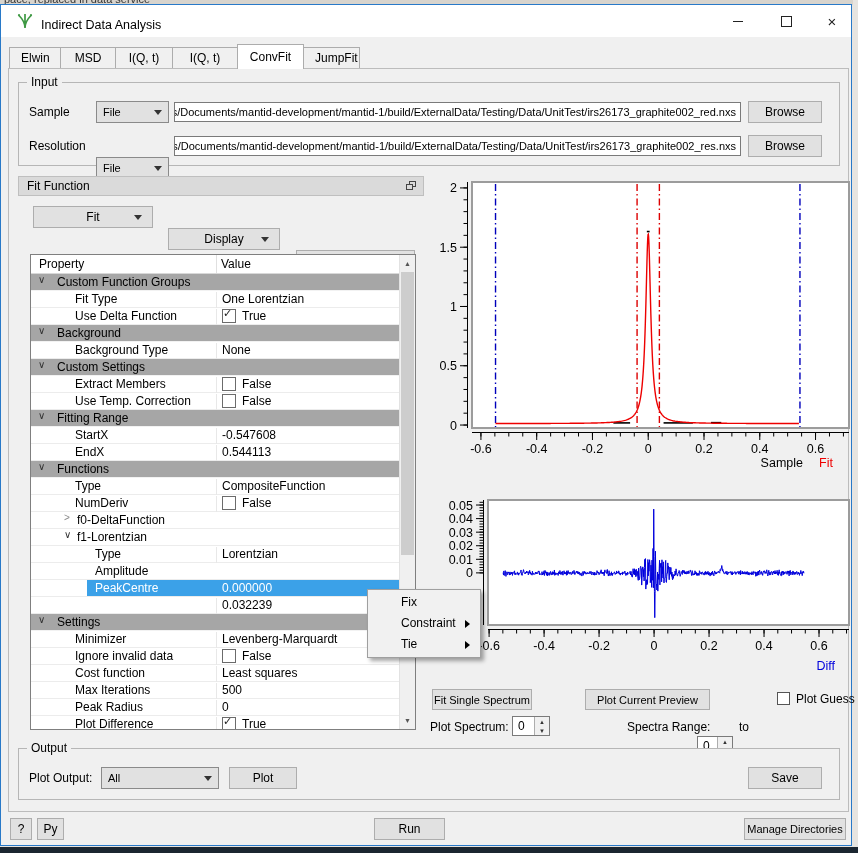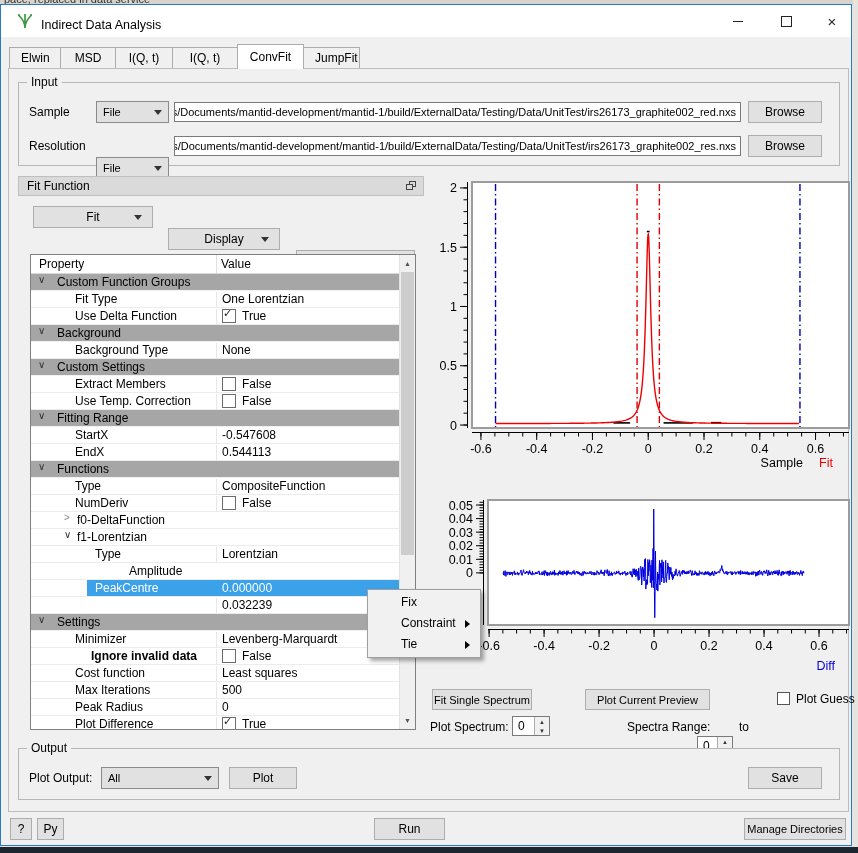--- a/index.html
+++ b/index.html
@@ -263,21 +263,21 @@
           <span class="pt-chev" style="left:33px;color:#333">∨</span>
       <span class="pt-label" style="left:46px">f1-Lorentzian</span>
         </div>
         <div class="pt-row">
           <span class="pt-label" style="left:64px;">Type</span>
       <span class="pt-value" style="">
             <span style="">Lorentzian</span>
           </span>
         </div>
         <div class="pt-row">
-          <span class="pt-label" style="left:64px;margin-left:34px;">Amplitude</span>
+          <span class="pt-label" style="left:64px;">Amplitude</span>
         </div>
         <div class="pt-row">
           <div class="pt-sel"></div>
           <span class="pt-label" style="left:64px;color:#fff;">PeakCentre</span>
       <span class="pt-value" style="border-left-color:transparent;">
             <span style="color:#fff;">0.000000</span>
           </span>
         </div>
         <div class="pt-row">
           <span class="pt-label" style="left:64px;margin-top:44px;">FWHM</span>
@@ -289,21 +289,21 @@
           <span class="pt-chev" style="left:7px">∨</span>
       <span class="pt-label" style="left:26px">Settings</span>
         </div>
         <div class="pt-row">
           <span class="pt-label" style="left:44px;">Minimizer</span>
       <span class="pt-value" style="">
             <span style="">Levenberg-Marquardt</span>
           </span>
         </div>
         <div class="pt-row">
-          <span class="pt-label" style="left:60px;font-weight:bold;">Ignore invalid data</span>
+          <span class="pt-label" style="left:44px;">Ignore invalid data</span>
       <span class="pt-value" style="">
             <span class="cb"></span>
             <span style="">False</span>
           </span>
         </div>
         <div class="pt-row">
           <span class="pt-label" style="left:44px;">Cost function</span>
       <span class="pt-value" style="">
             <span style="">Least squares</span>
           </span>

